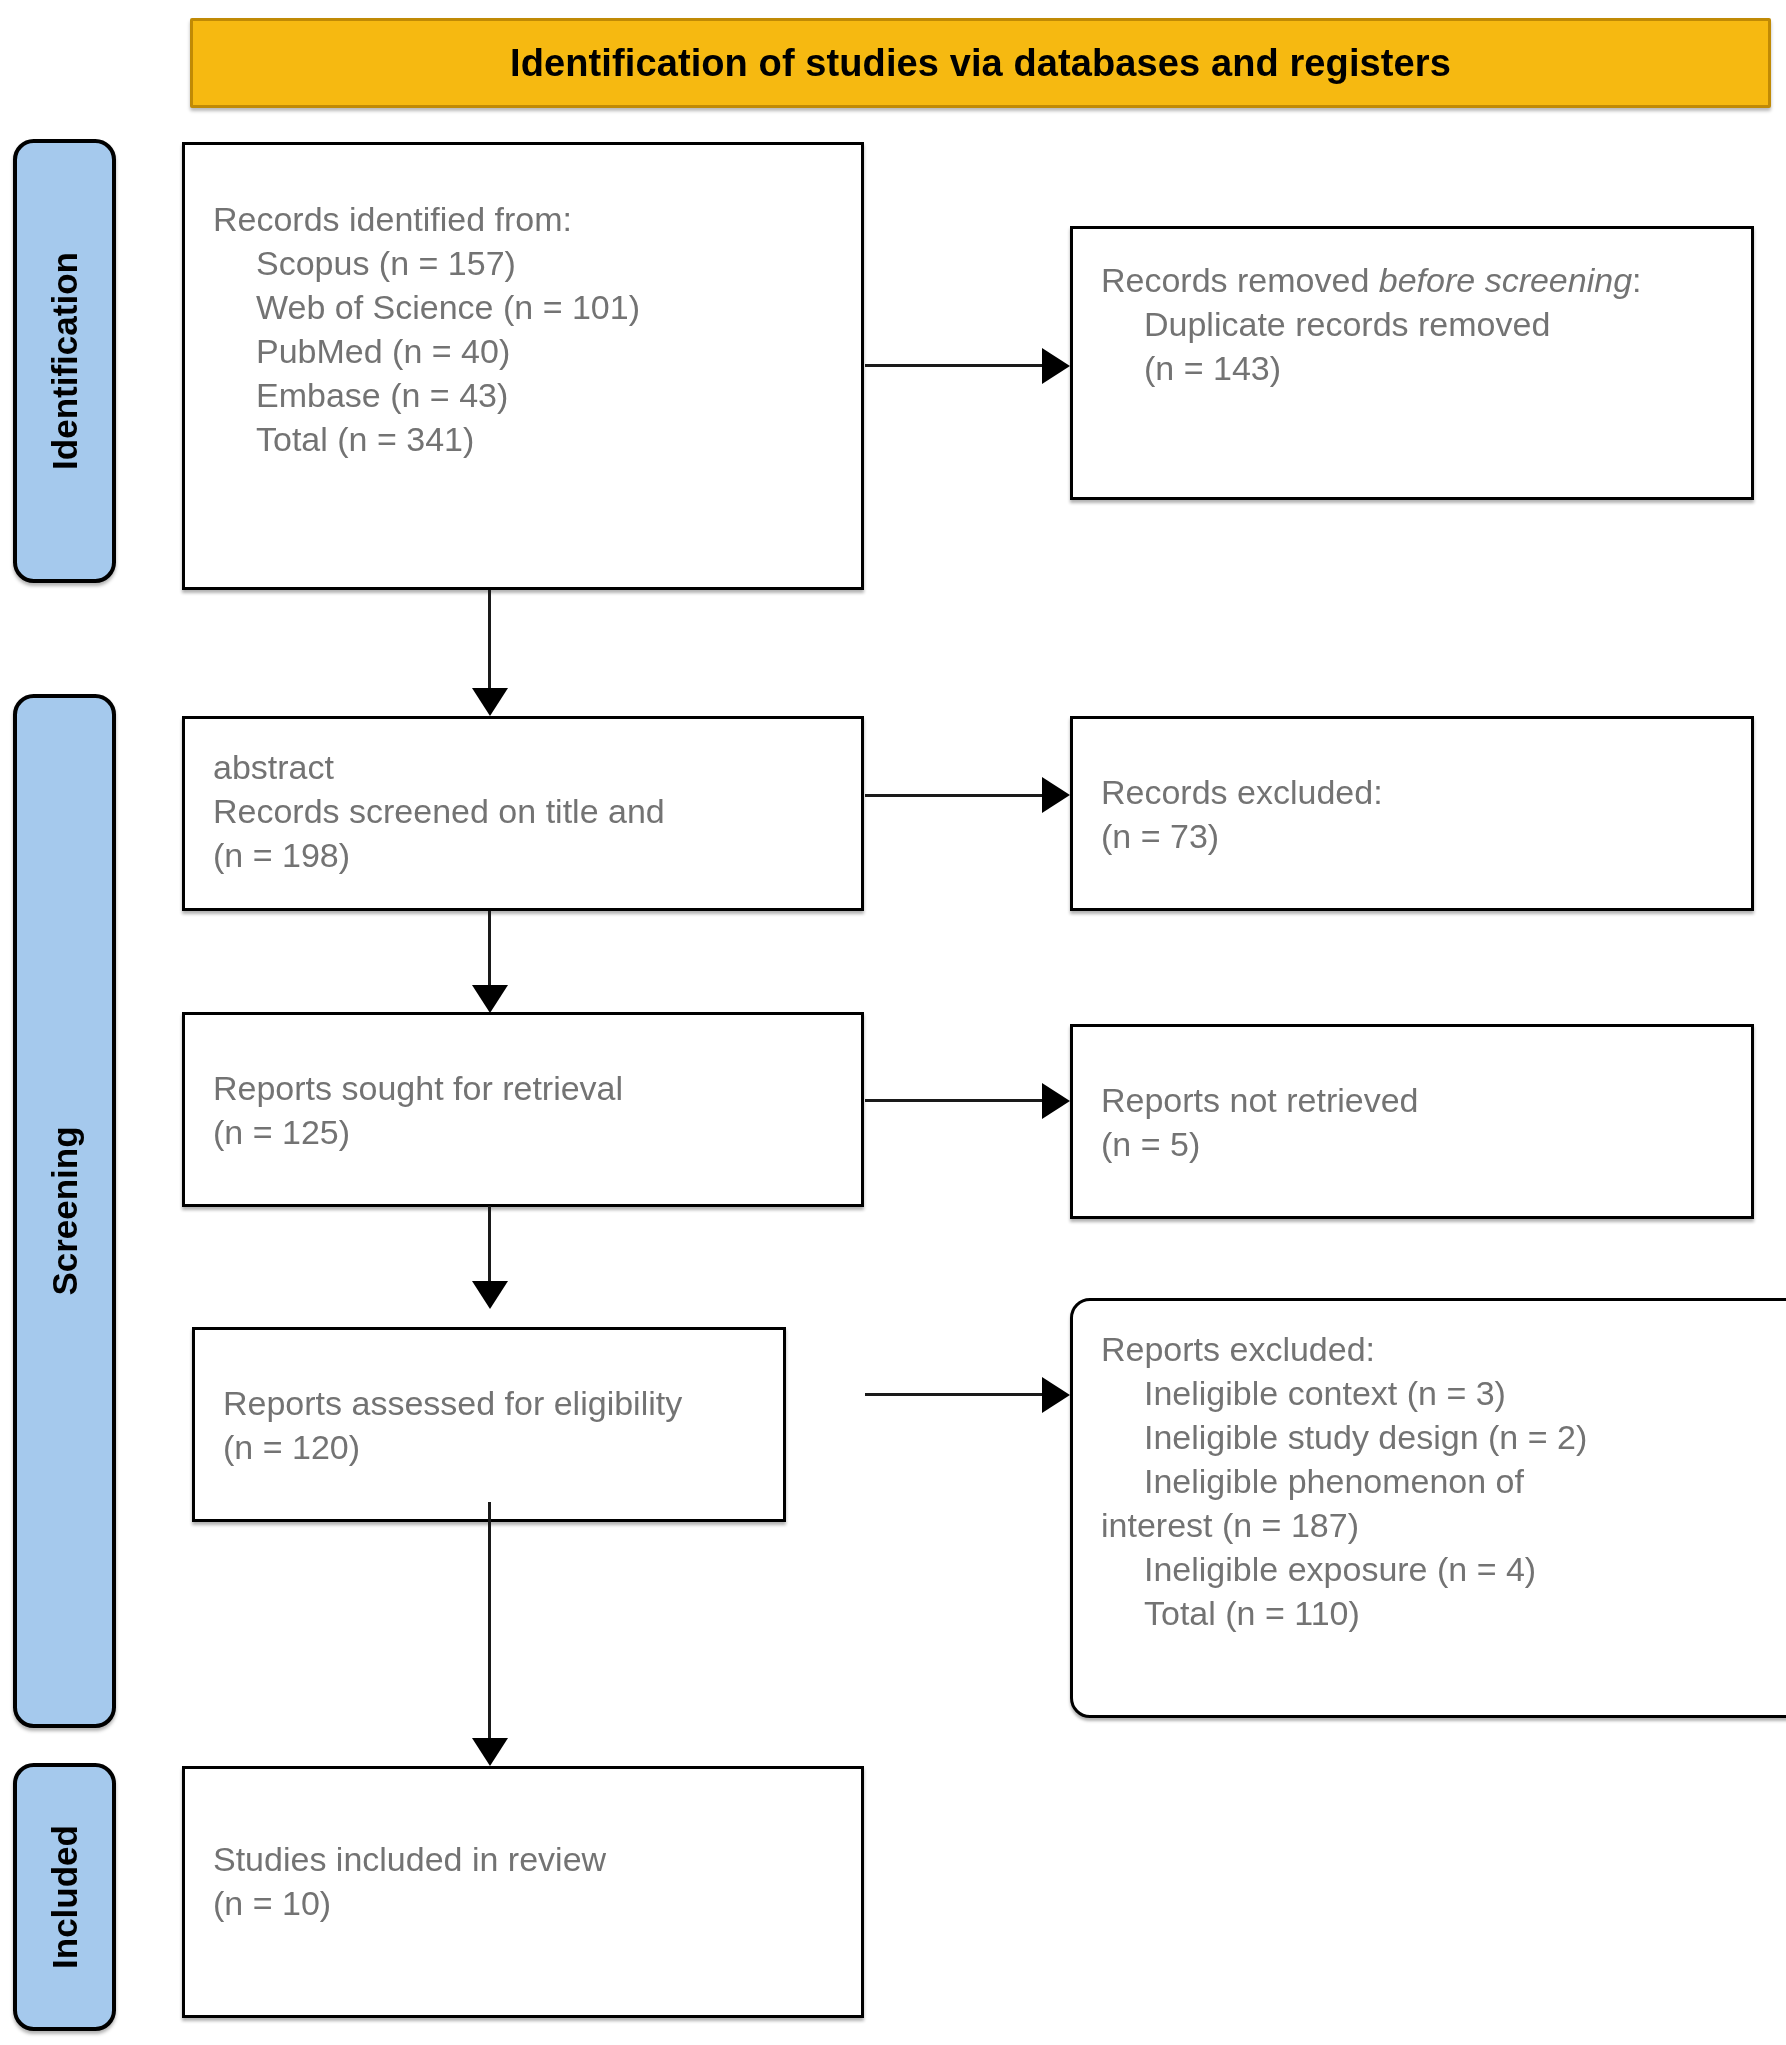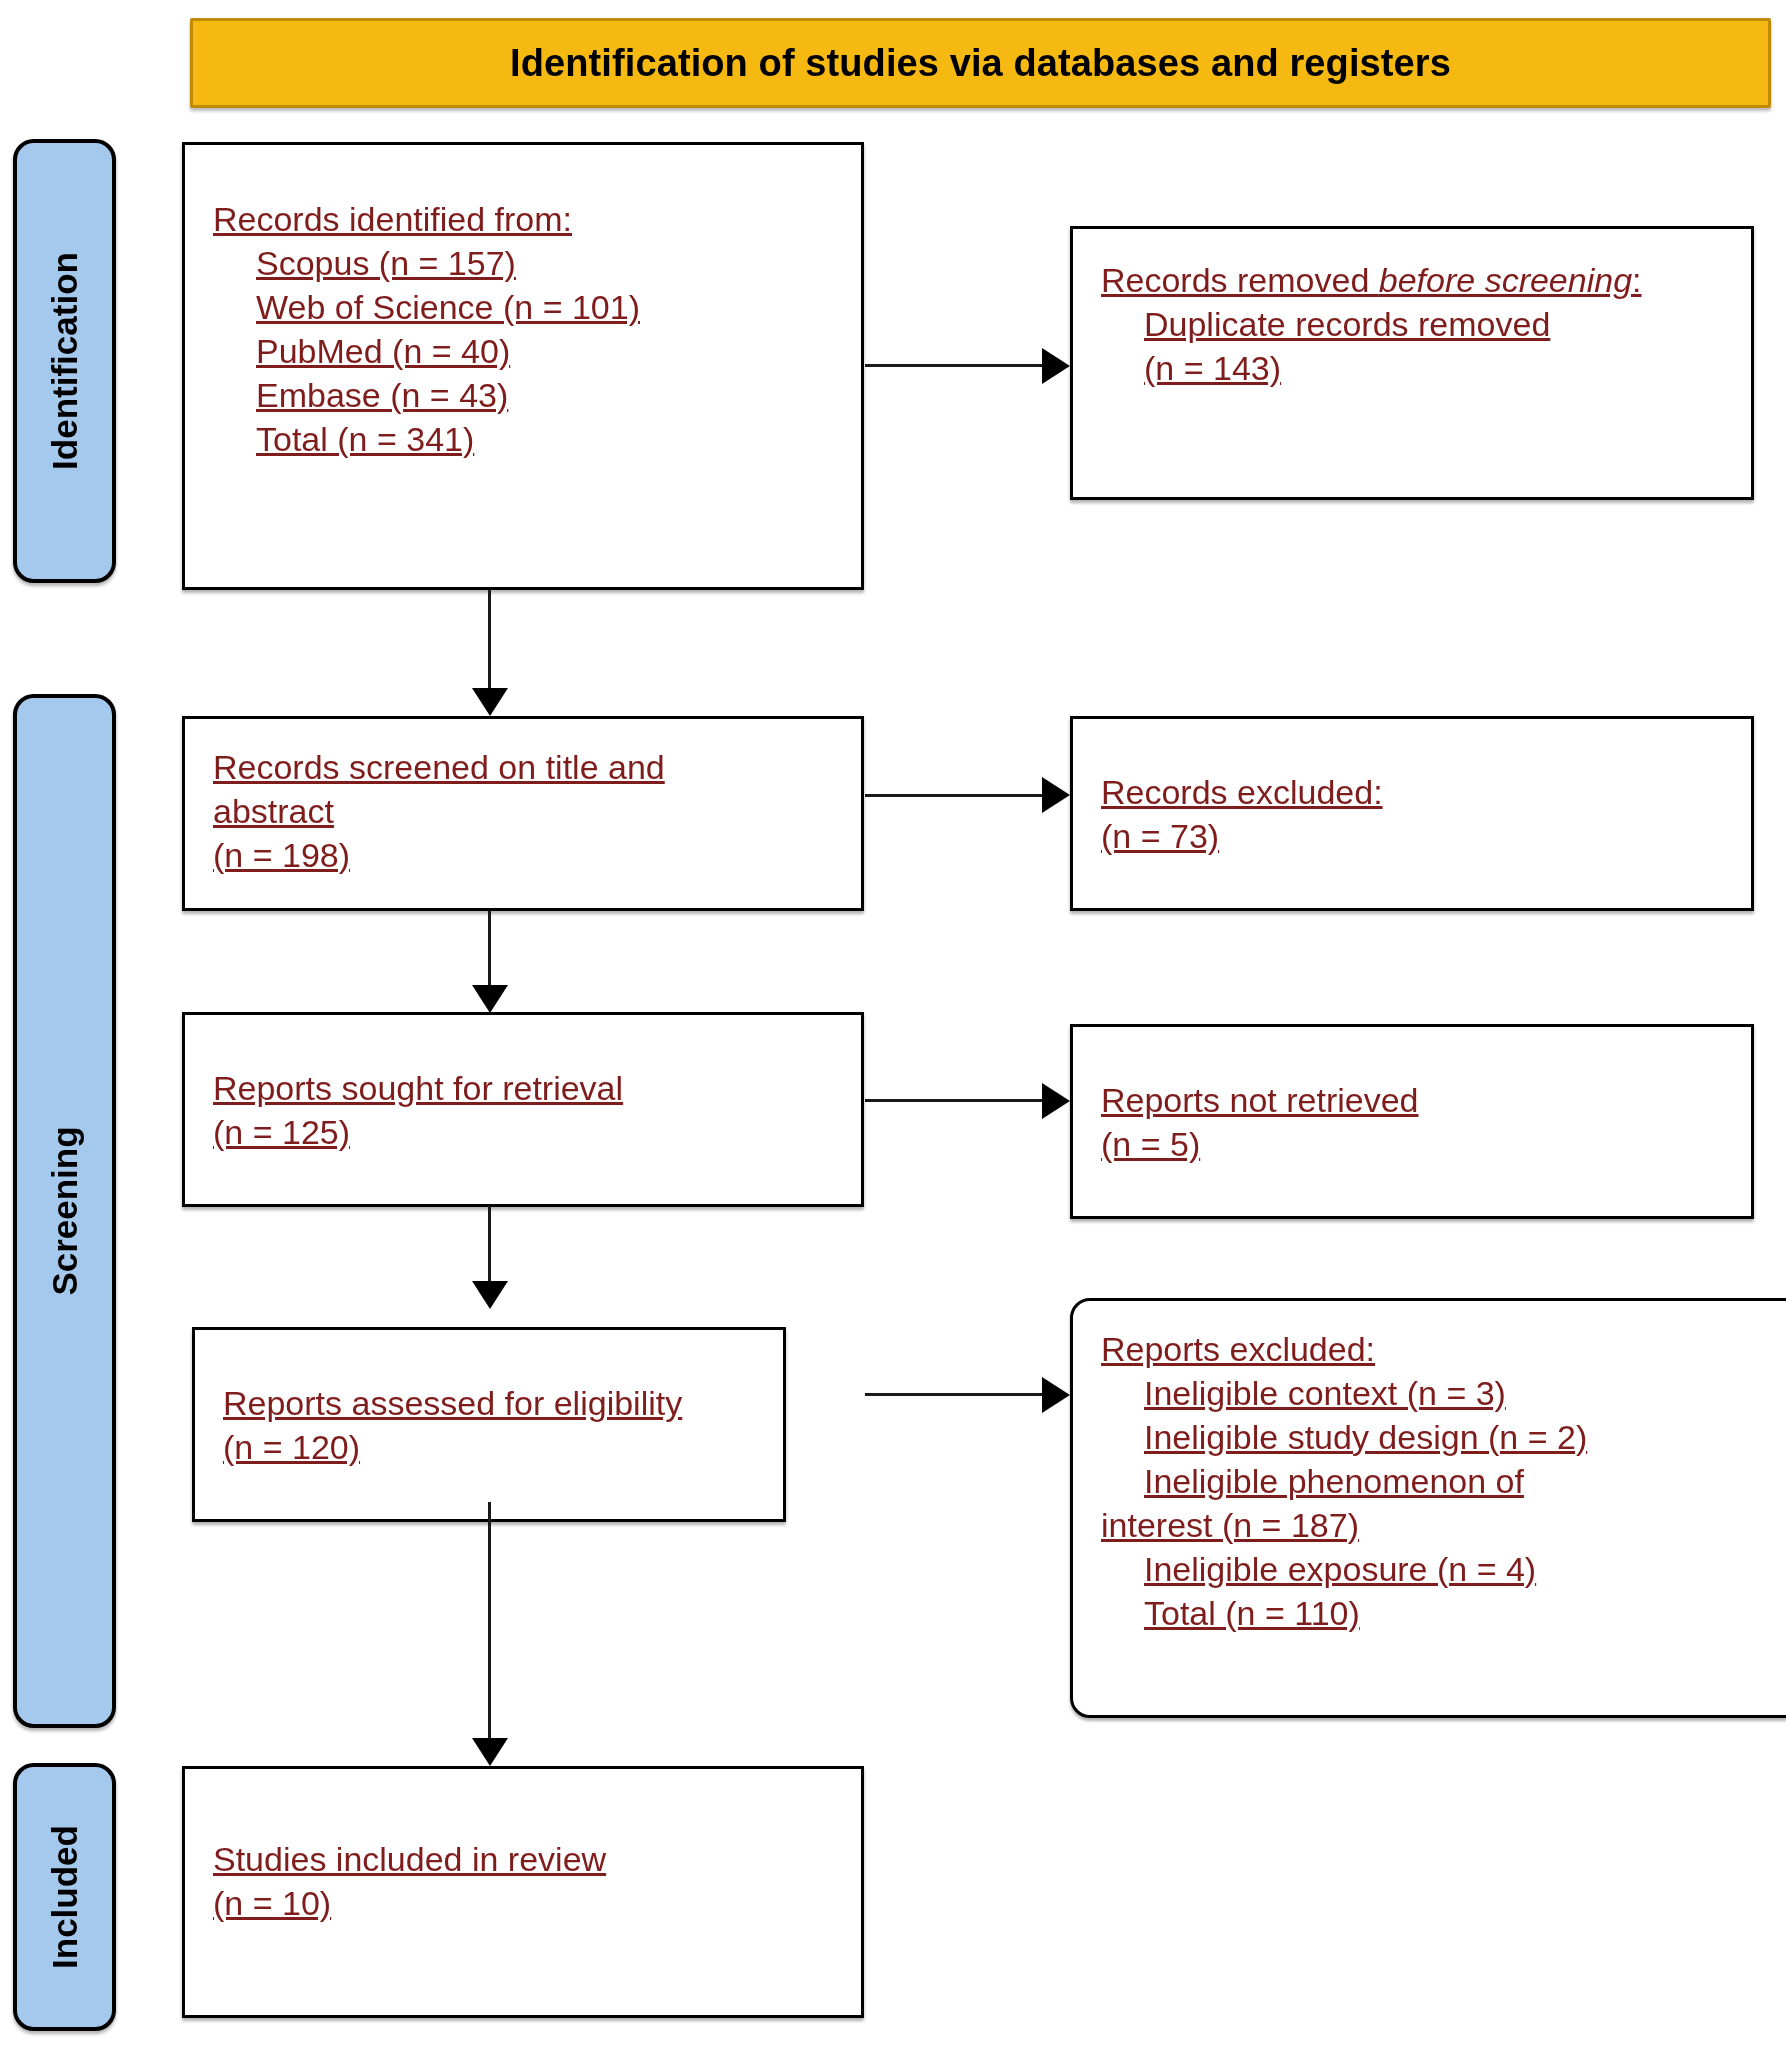--- a/index.html
+++ b/index.html
@@ -72,23 +72,22 @@
     padding: 0;
   }
   .flow-box .box-body {
     position: absolute;
     left: 28px;
     right: 16px;
   }
   .flow-box .line {
     font-size: 34px;
     line-height: 44px;
-    color: #7f1d1d;
+    color: #737373;
     white-space: nowrap;
-    text-decoration: underline;
   }
   .flow-box .line.indent {
     padding-left: 43px;
   }
   .flow-box .line.wrap {
     white-space: normal;
   }
   .flow-box .line .ital {
     font-style: italic;
     text-align: right;
@@ -159,22 +158,22 @@
   </div>
 
   <div class="conn conn-h" style="left:865px; top:364px; width:178px;"></div>
   <div class="arrow-right" style="left:1042px; top:348px;"></div>
 
   <div class="conn conn-v" style="left:488px; top:590px; height:100px;"></div>
   <div class="arrow-down" style="left:472px; top:688px;"></div>
 
   <div class="flow-box" style="left:182px; top:716px; width:682px; height:195px;">
     <div class="box-body" style="top:25.5px;">
+      <div class="line">abstract</div>
       <div class="line">Records screened on title and</div>
-      <div class="line">abstract</div>
       <div class="line">(n = 198)</div>
     </div>
   </div>
 
   <div class="flow-box" style="left:1070px; top:716px; width:684px; height:195px;">
     <div class="box-body" style="top:51px;">
       <div class="line">Records excluded:</div>
       <div class="line">(n = 73)</div>
     </div>
   </div>

